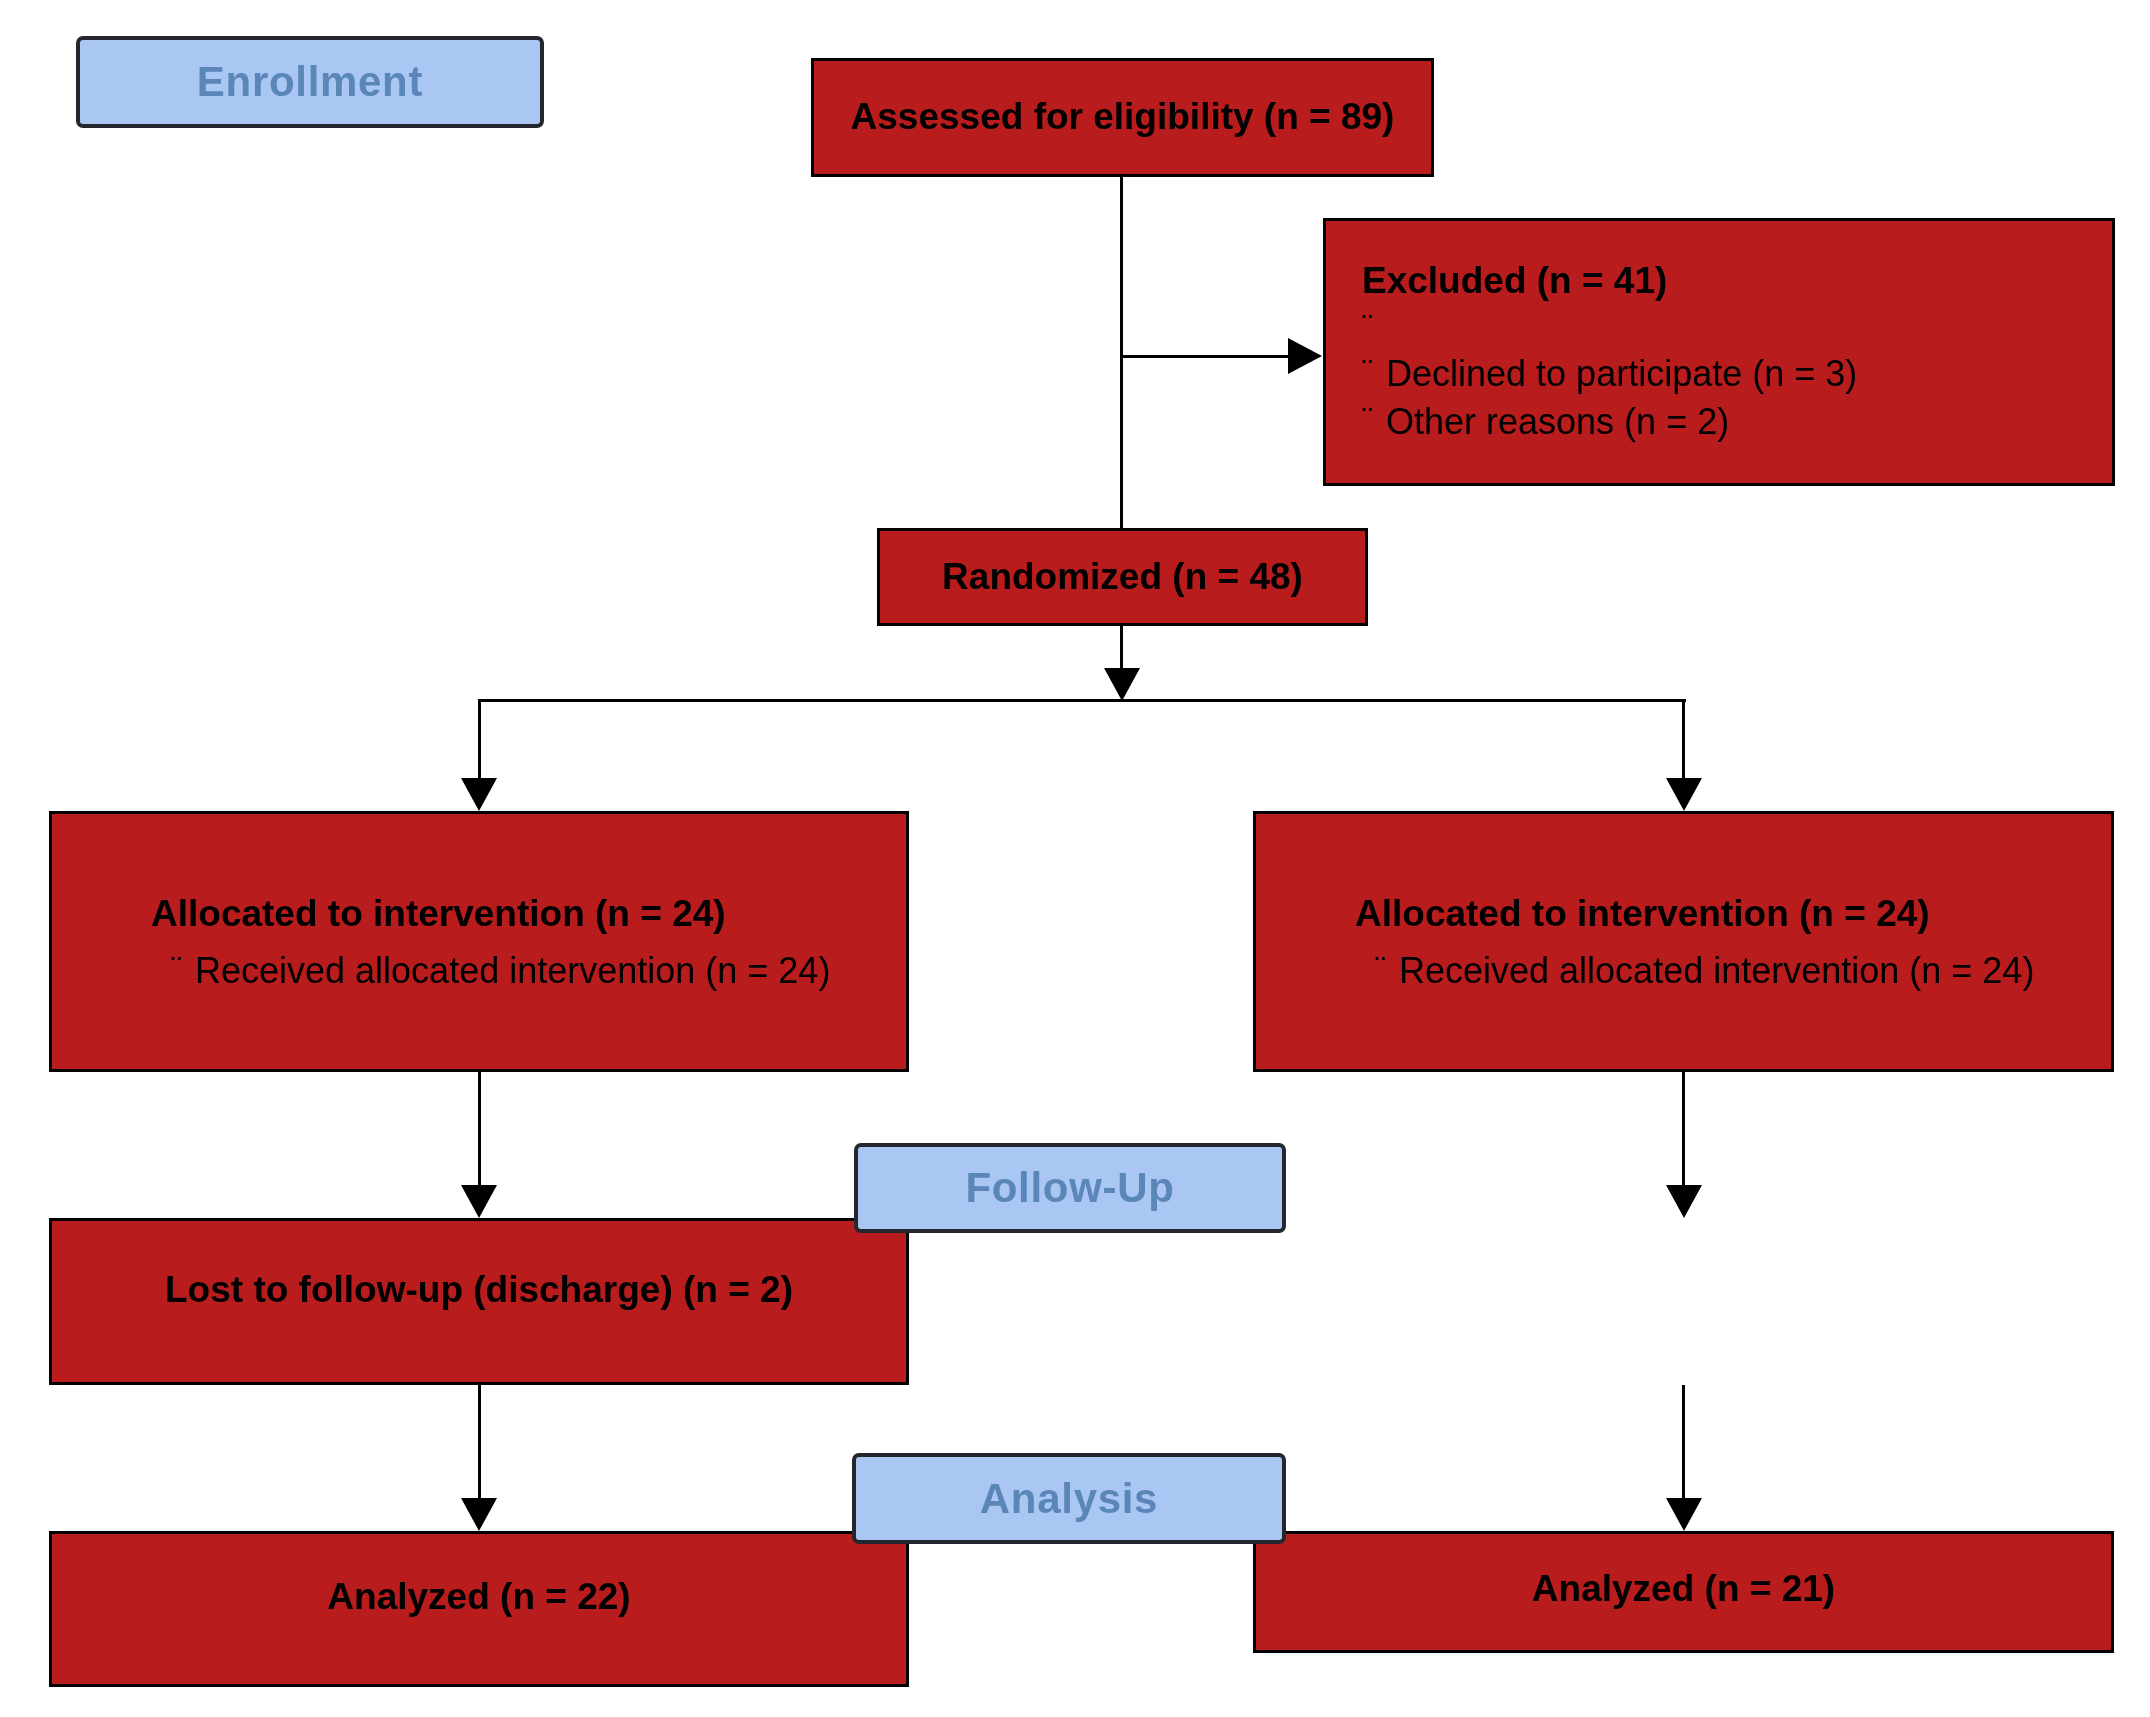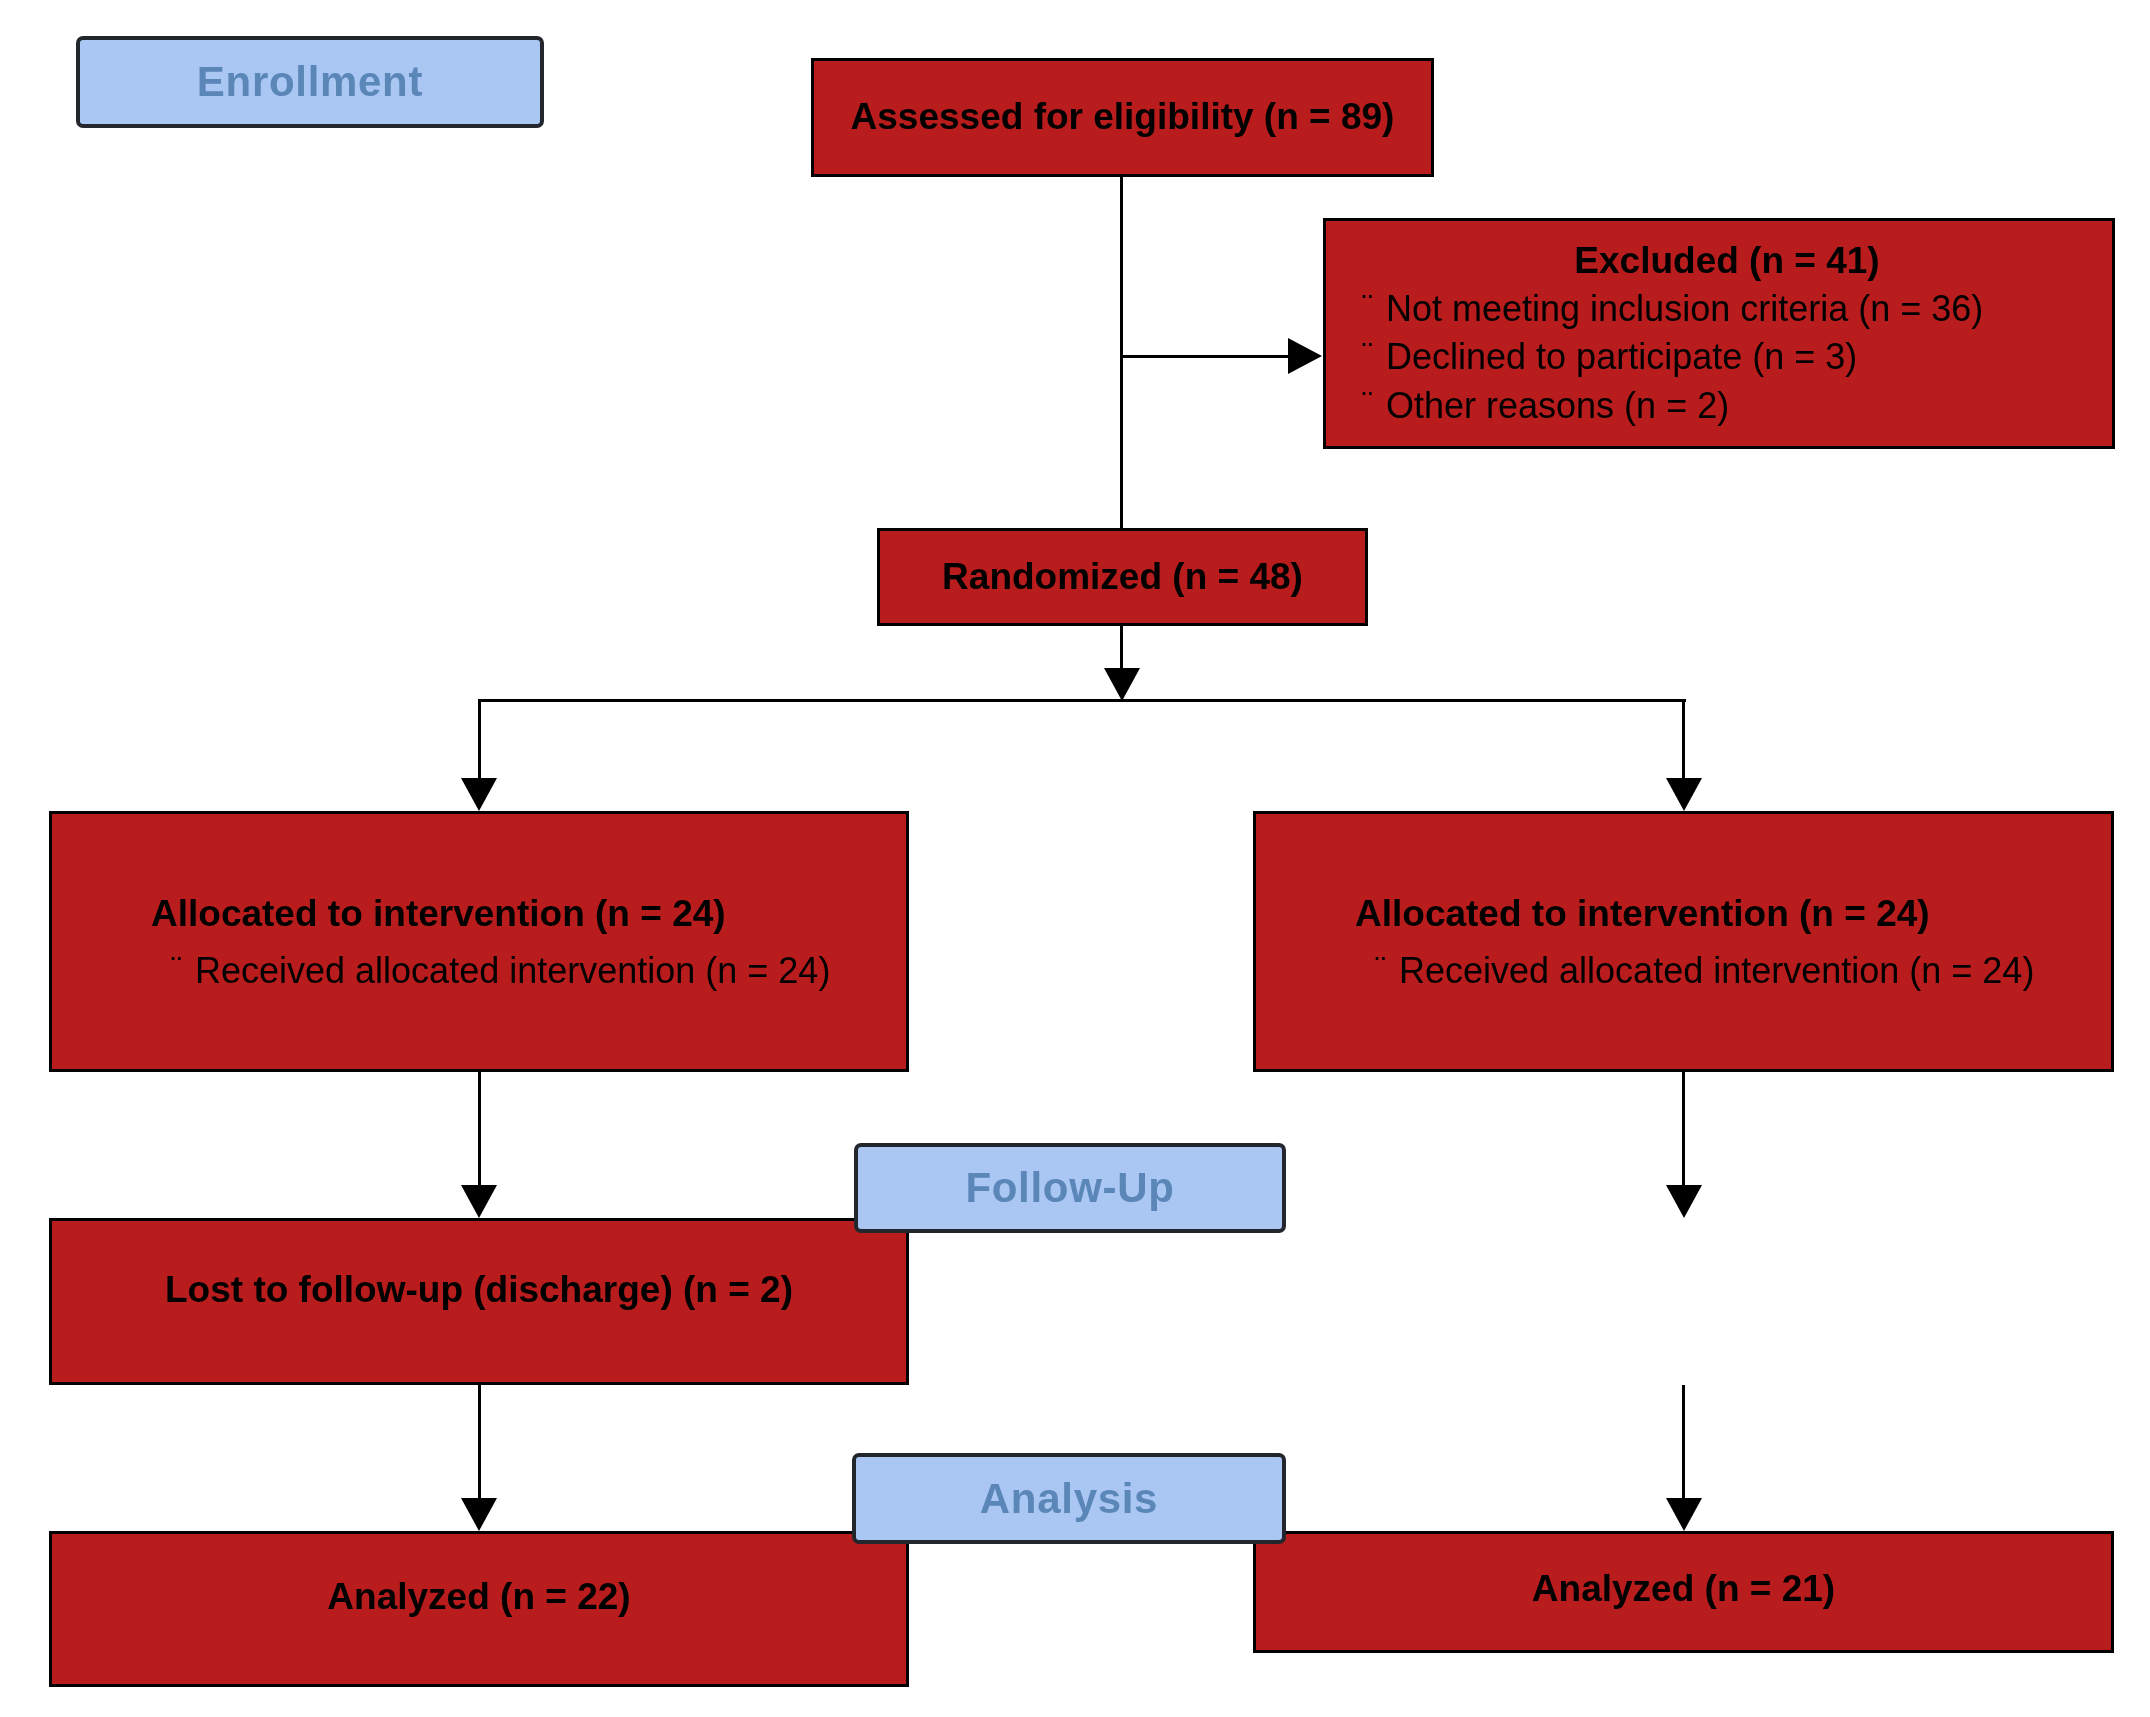--- a/index.html
+++ b/index.html
@@ -133,25 +133,24 @@
 
   <div class="vline" style="left:478px;top:1385px;width:3.3px;height:115px;"></div>
   <div class="arrow-down" style="left:461px;top:1498px;"></div>
   <div class="vline" style="left:1682px;top:1385px;width:3.3px;height:115px;"></div>
   <div class="arrow-down" style="left:1666px;top:1498px;"></div>
 
   <div class="box center" style="left:811px;top:58px;width:623px;height:119px;">
     <span class="title">Assessed for eligibility (n = 89)</span>
   </div>
 
-  <div class="box pad-left" style="left:1323px;top:218px;width:792px;height:231px;text-align:center;">
+  <div class="box pad-left" style="left:1323px;top:218px;width:792px;height:268px;">
     <div class="title">Excluded (n = 41)</div>
     <div class="bullet-row">
       <span class="bullet-mark">¨</span>
-      <span>Not meeting inclusion criteria (n = 36)</span>
     </div>
     <div class="bullet-row">
       <span class="bullet-mark">¨</span>
       <span>Declined to participate (n = 3)</span>
     </div>
     <div class="bullet-row">
       <span class="bullet-mark">¨</span>
       <span>Other reasons (n = 2)</span>
     </div>
   </div>

